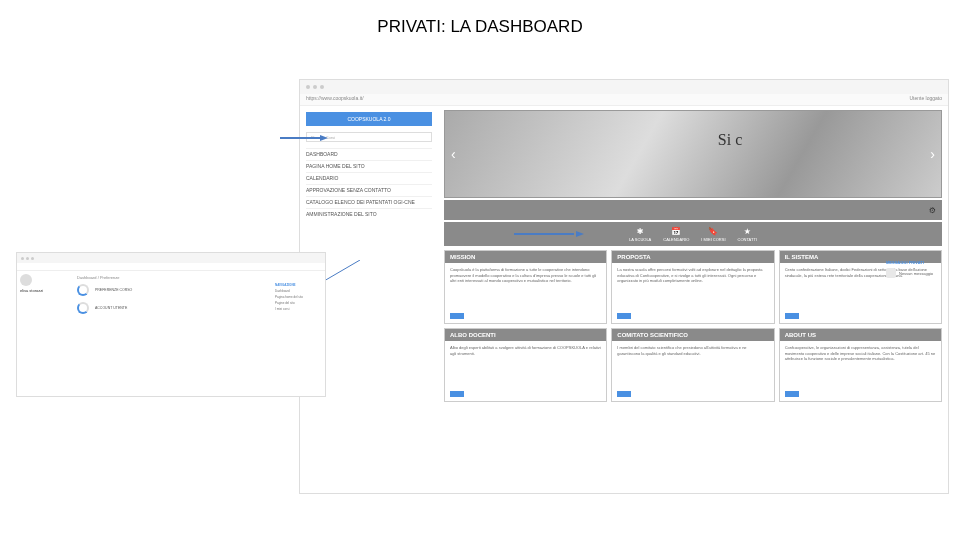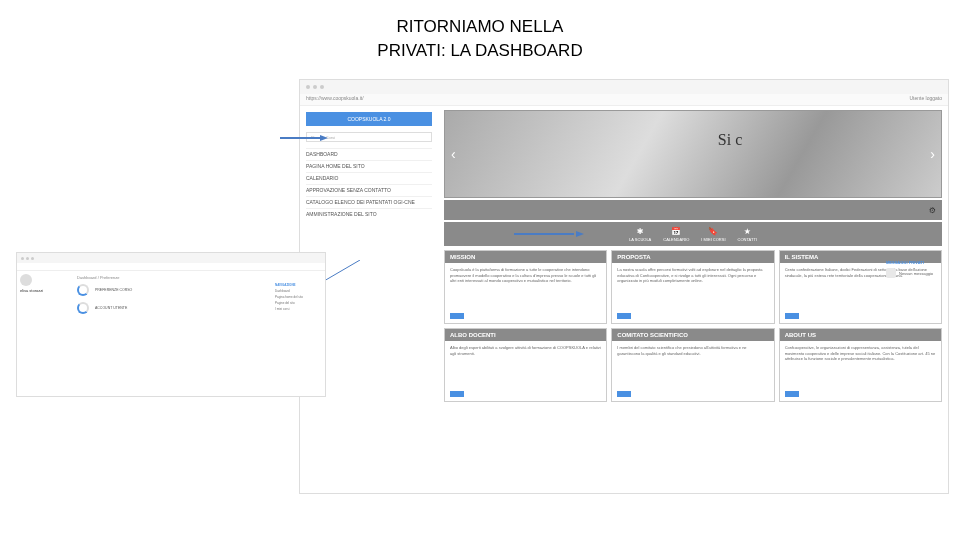--- a/index.html
+++ b/index.html
@@ -67,21 +67,20 @@
 .drop-arrow { position:absolute; left:280px; top:135px; width:48px; height:6px; }
 .drop-arrow-line { width:40px; height:2px; background:#4a7cc4; position:absolute; top:2px; }
 .drop-arrow-head { position:absolute; right:0; top:0; border-left:8px solid #4a7cc4; border-top:3px solid transparent; border-bottom:3px solid transparent; }
 
 .diag-arrow { position:absolute; left:230px; top:260px; width:140px; height:80px; pointer-events:none; }
 </style>
 </head>
 <body>
 
 <div class="slide-title">
-  <div>RITORNIAMO NELLA</div>
   <div>PRIVATI: LA DASHBOARD</div>
 </div>
 
 <div class="main-shot">
   <div class="ms-top">
     <div class="ms-dot"></div>
     <div class="ms-dot"></div>
     <div class="ms-dot"></div>
   </div>
   <div class="ms-url">

